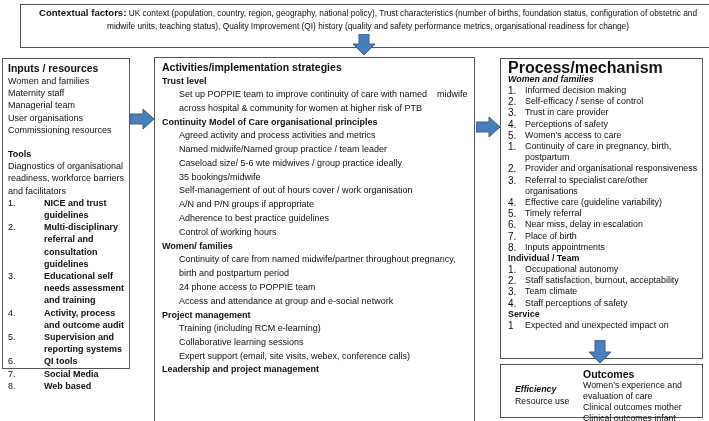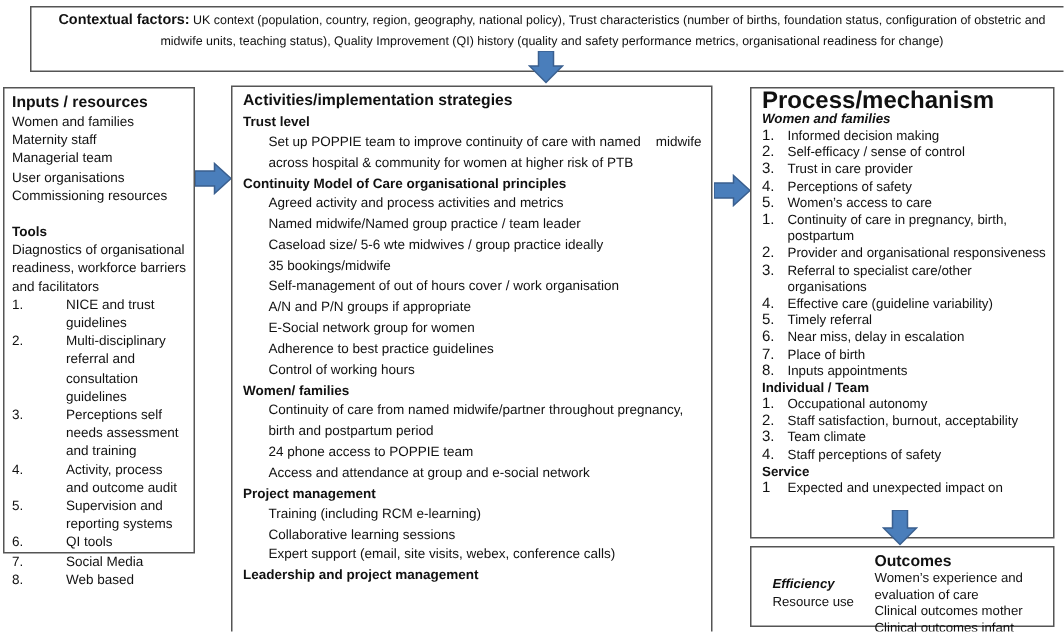--- a/index.html
+++ b/index.html
@@ -18,21 +18,21 @@
       font-size: 8.3px; line-height: 12.5px; text-align: center; padding: 2px 6px 0 6px;
     }
     #ctx b { font-size: 9.6px; }
     
     #inputs { left: 2px; top: 58px; width: 128px; height: 311px; padding: 3px 0 0 5px; font-size: 9px; line-height: 12.2px; }
     #inputs .title { font-weight: bold; font-size: 10.5px; line-height: 13px; }
     #inputs .sub { font-weight: bold; margin-top: 12px; }
     #inputs ol { list-style: none; margin: 0; padding: 0; }
     #inputs li { display: flex; }
     #inputs li .n { width: 36px; flex: 0 0 36px; }
-    #inputs li .t { flex: 1; padding-right: 4px; }
+    #inputs li .t { flex: 1; padding-right: 4px; font-weight: bold; }
     
     #acts { left: 154px; top: 57px; width: 321px; height: 404px; padding: 2px 0 0 7px; font-size: 9px; }
     #acts .title { font-weight: bold; font-size: 10.5px; line-height: 15px; }
     #acts .sec { font-weight: bold; line-height: 13px; }
     #acts .item { padding-left: 17px; line-height: 13.9px; }
     
     #proc { left: 682px; }
     #proc { left: 500px; top: 58px; width: 203px; height: 301px; padding: 3px 0 0 7px; font-size: 8.9px; }
     #proc .title { font-weight: bold; font-size: 16px; line-height: 12px; }
     #proc .sec { font-weight: bold; line-height: 11px; }
@@ -74,21 +74,21 @@
       <li>
         <span class="n">1.</span>
         <span class="t">NICE and trust guidelines</span>
       </li>
       <li>
         <span class="n">2.</span>
         <span class="t">Multi-disciplinary referral and consultation guidelines</span>
       </li>
       <li>
         <span class="n">3.</span>
-        <span class="t">Perceptions self needs assessment and training</span>
+        <span class="t">Educational self needs assessment and training</span>
       </li>
       <li>
         <span class="n">4.</span>
         <span class="t">Activity, process and outcome audit</span>
       </li>
       <li>
         <span class="n">5.</span>
         <span class="t">Supervision and reporting systems</span>
       </li>
       <li>
@@ -115,21 +115,20 @@
   <div id="acts-body">
       <div class="sec">Trust level</div>
       <div class="item" style="white-space: pre-wrap;">Set up POPPIE team to improve continuity of care with named    midwife across hospital &amp; community for women at higher risk of PTB</div>
       <div class="sec">Continuity Model of Care organisational principles</div>
       <div class="item" style="white-space: pre-wrap;">Agreed activity and process activities and metrics</div>
       <div class="item" style="white-space: pre-wrap;">Named midwife/Named group practice / team leader</div>
       <div class="item" style="white-space: pre-wrap;">Caseload size/ 5-6 wte midwives / group practice ideally</div>
       <div class="item" style="white-space: pre-wrap;">35 bookings/midwife</div>
       <div class="item" style="white-space: pre-wrap;">Self-management of out of hours cover / work organisation</div>
       <div class="item" style="white-space: pre-wrap;">A/N and P/N groups if appropriate</div>
-      <div class="item" style="white-space: pre-wrap;">E-Social network group for women</div>
       <div class="item" style="white-space: pre-wrap;">Adherence to best practice guidelines</div>
       <div class="item" style="white-space: pre-wrap;">Control of working hours</div>
       <div class="sec">Women/ families</div>
       <div class="item" style="white-space: pre-wrap;">Continuity of care from named midwife/partner throughout pregnancy, birth and postpartum period</div>
       <div class="item" style="white-space: pre-wrap;">24 phone access to POPPIE team</div>
       <div class="item" style="white-space: pre-wrap;">Access and attendance at group and e-social network</div>
       <div class="sec">Project management</div>
       <div class="item" style="white-space: pre-wrap;">Training (including RCM e-learning)</div>
       <div class="item" style="white-space: pre-wrap;">Collaborative learning sessions</div>
       <div class="item" style="white-space: pre-wrap;">Expert support (email, site visits, webex, conference calls)</div>

